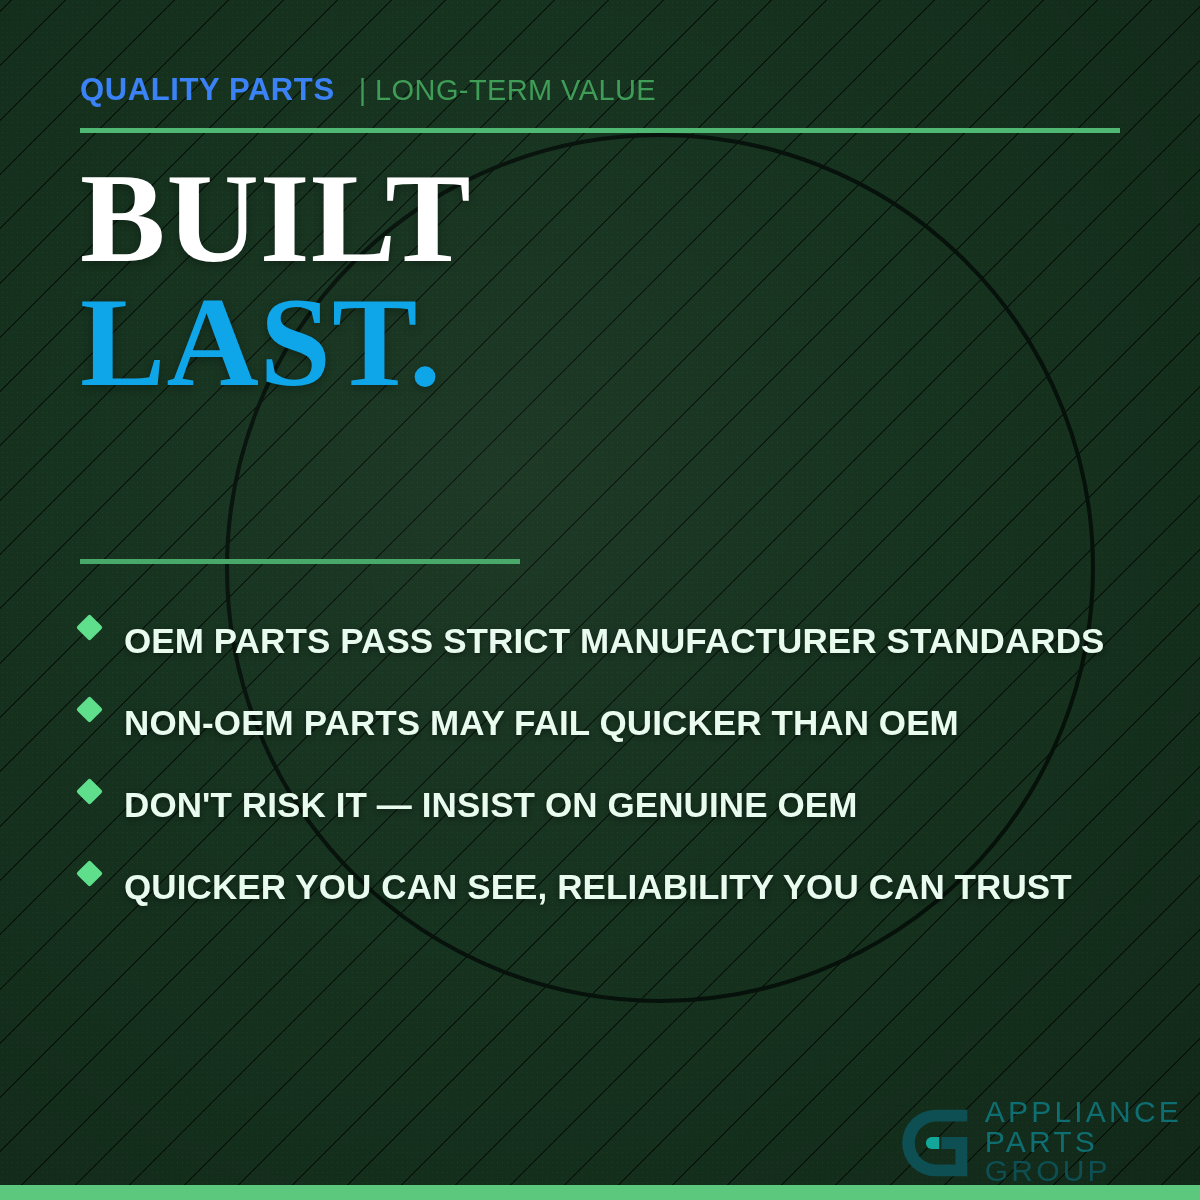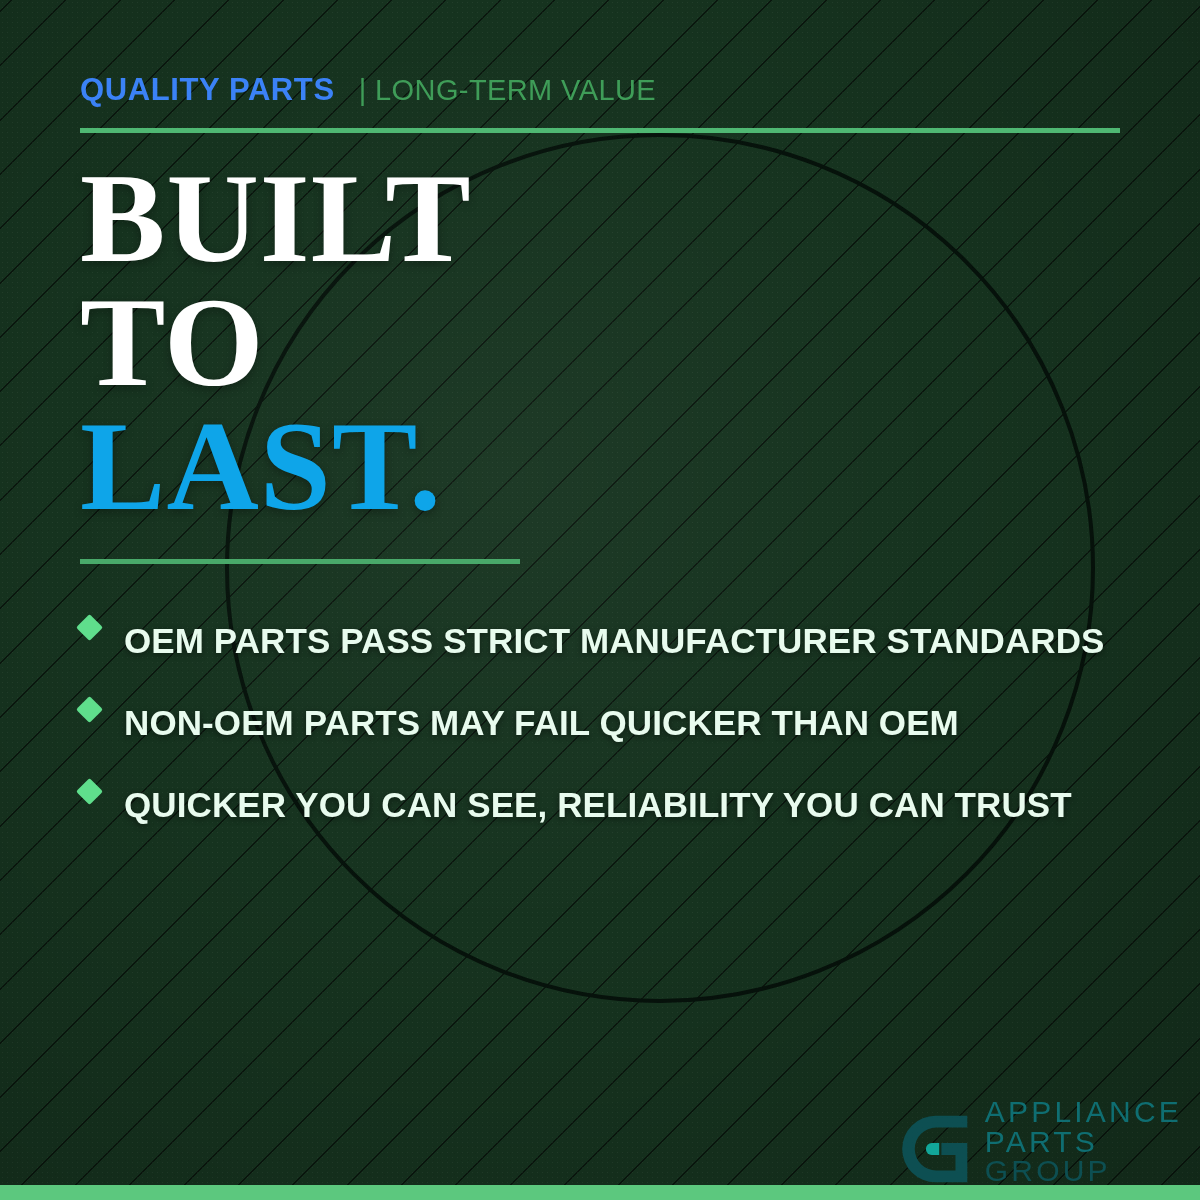--- a/index.html
+++ b/index.html
@@ -147,21 +147,21 @@
     white-space:nowrap;
     text-shadow:0 2px 6px rgba(0,0,0,0.45);
     margin-top:28px;
   }
 
   
   .logo{
     position:absolute;
     right:18px; bottom:14px;
     display:flex;
-    align-items:flex-end;
+    align-items:center;
   }
   .logo-mark{
     flex:0 0 auto;
     width:74px; height:74px;
     margin-right:14px;
     margin-top:6px;
   }
   .logo-words{
     display:flex;
     flex-direction:column;
@@ -199,34 +199,37 @@
   <div class="content">
 
     <div class="eyebrow">
       <span class="kicker">QUALITY PARTS</span><span class="sub">| LONG-TERM VALUE</span>
     </div>
 
     <div class="rule-top"></div>
 
     <div class="headline">
       <span class="l1">BUILT</span>
-      <span class="l2">TO</span>
       <span class="l3">LAST.</span>
     </div>
 
     <div class="rule-mid"></div>
 
     <ul class="bullets">
       <li class="bullet">
         <span class="diamond"></span>
         <span class="bullet-text">OEM PARTS PASS STRICT MANUFACTURER STANDARDS</span>
       </li>
       <li class="bullet">
         <span class="diamond"></span>
         <span class="bullet-text">NON-OEM PARTS MAY FAIL QUICKER THAN OEM</span>
+      </li>
+      <li class="bullet">
+        <span class="diamond"></span>
+        <span class="bullet-text">DON'T RISK IT — INSIST ON GENUINE OEM</span>
       </li>
       <li class="bullet">
         <span class="diamond"></span>
         <span class="bullet-text">QUICKER YOU CAN SEE, RELIABILITY YOU CAN TRUST</span>
       </li>
     </ul>
 
     <div class="logo">
       <svg class="logo-mark" viewBox="0 0 100 100">
         <path d="M95 5 H52 A40 40 0 0 0 52 95 H95 V42 H60 V58 H79 V79 H53 A24 24 0 0 1 53 21 H95 Z" fill="#0d4f52"></path>

